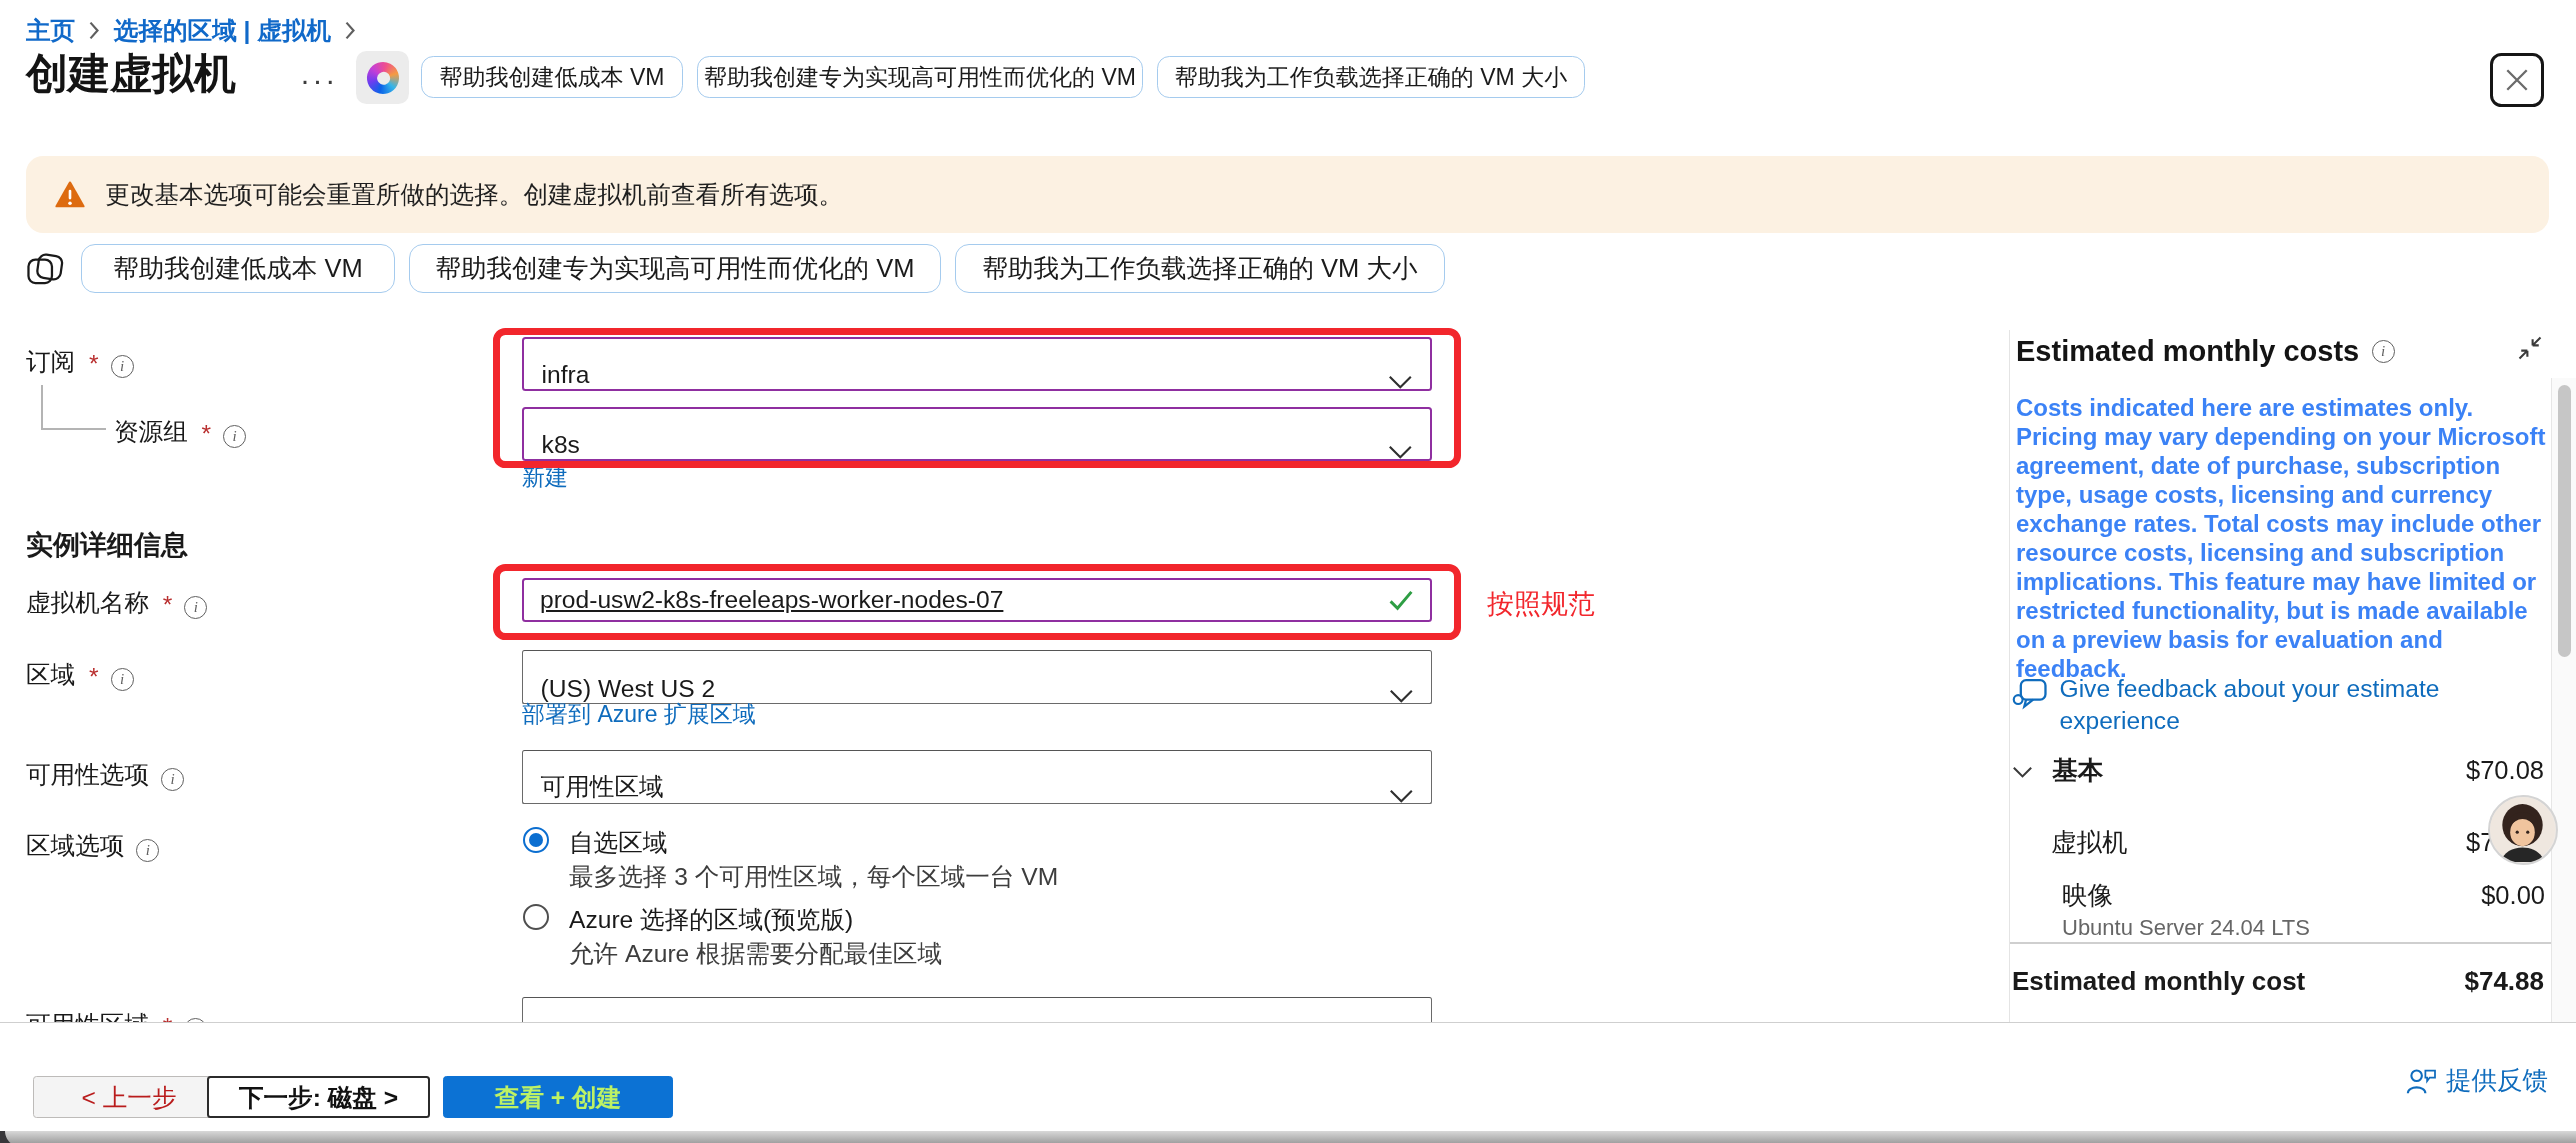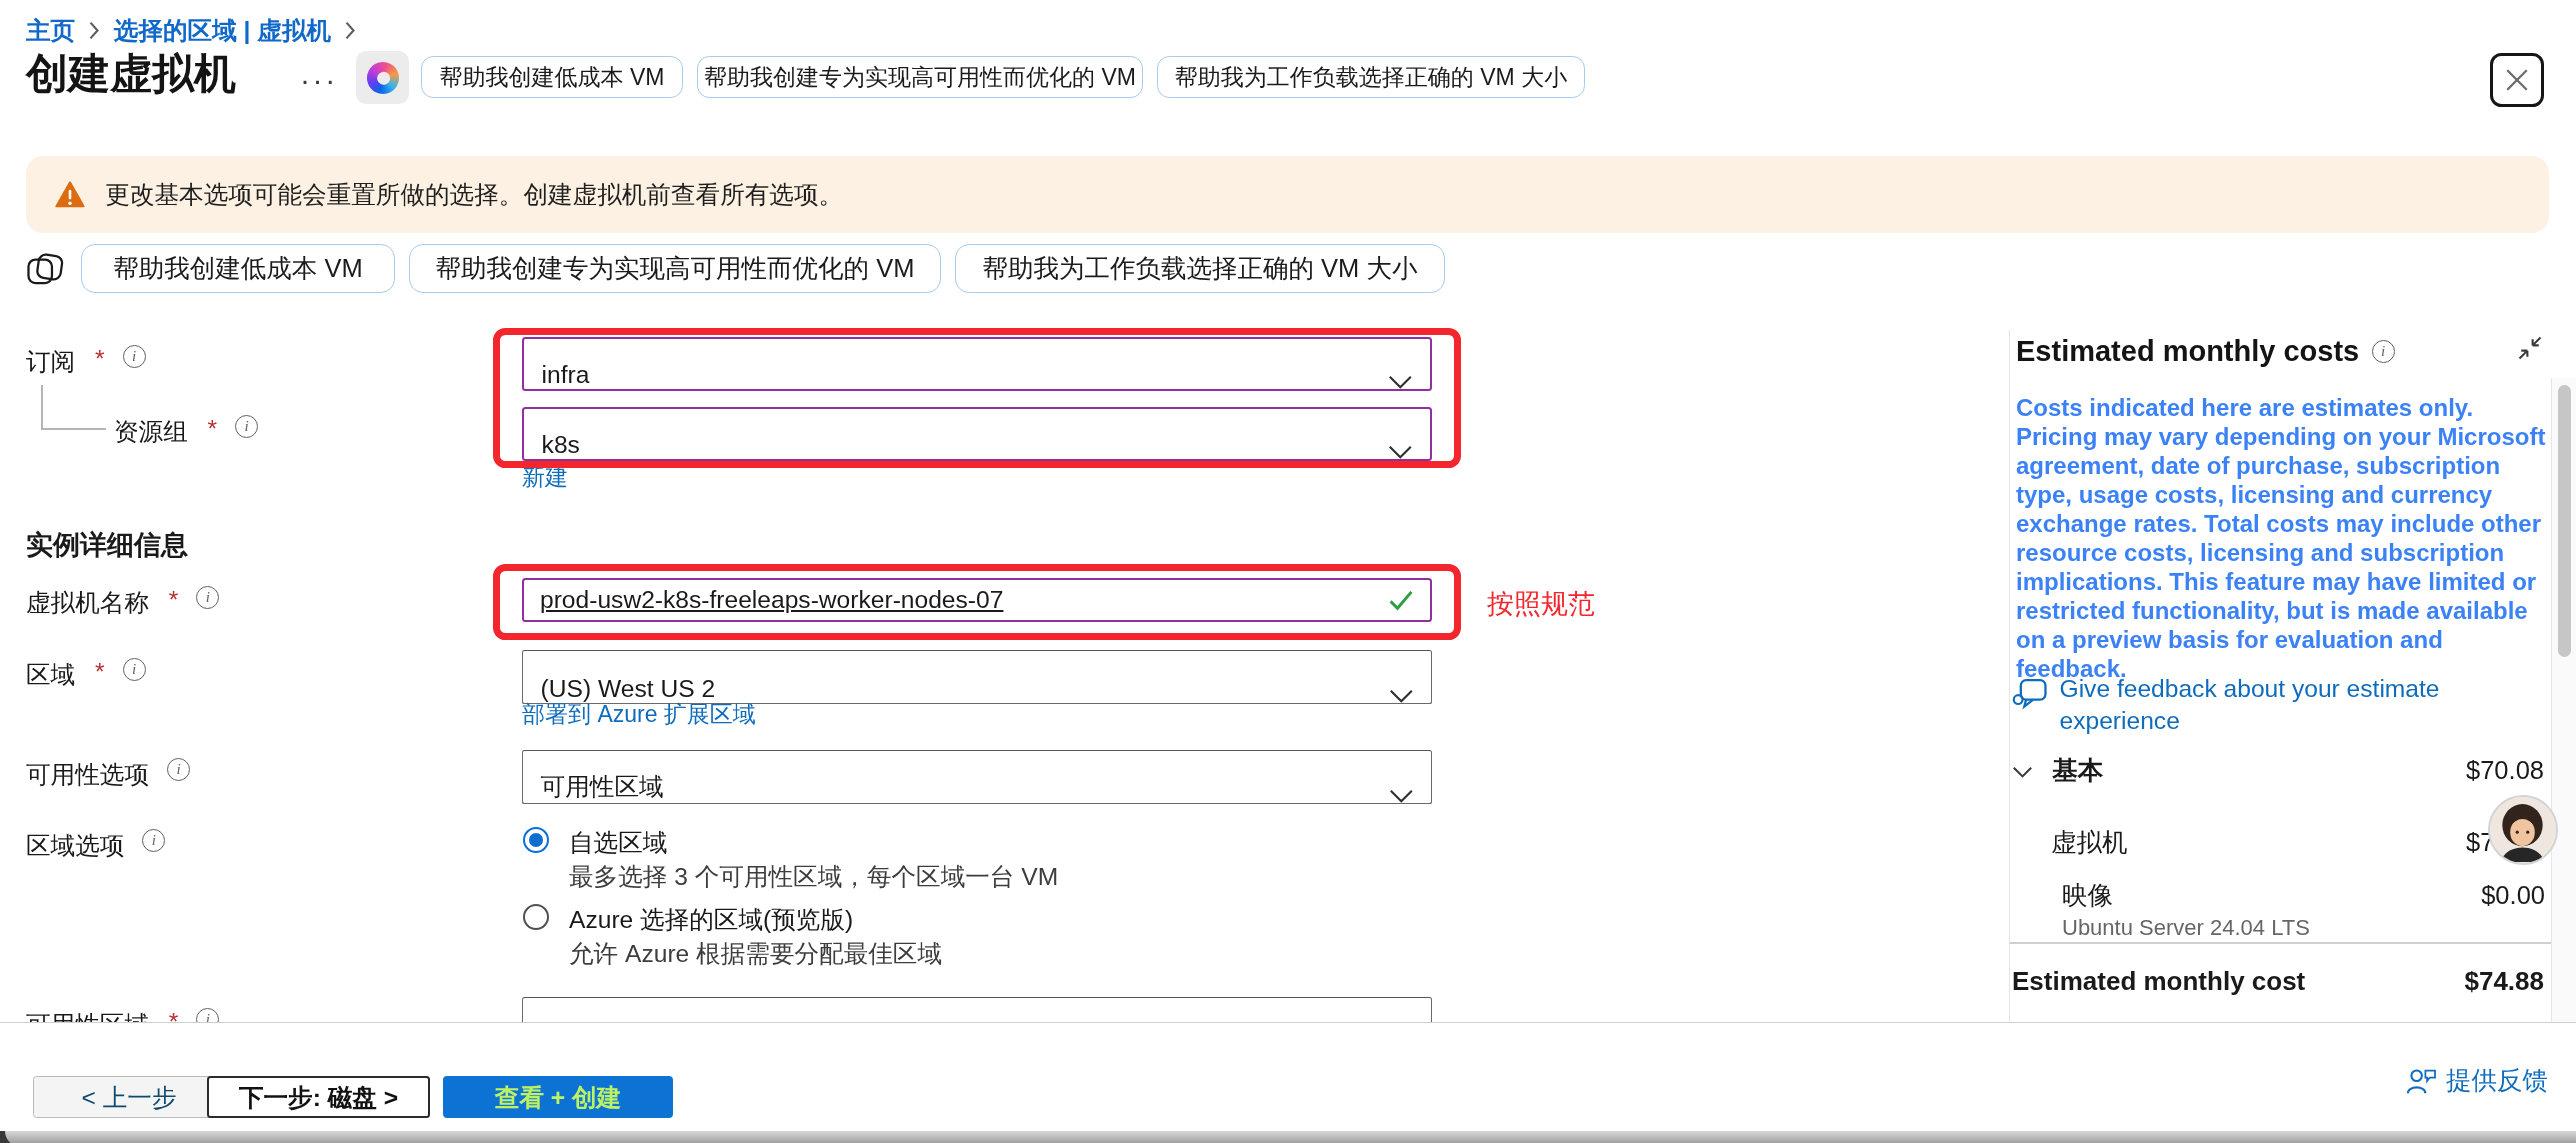--- a/index.html
+++ b/index.html
@@ -24,21 +24,21 @@
   .close-btn { top:53px; left:2490px; width:54px; height:54px; border:3.5px solid #161616; border-radius:11.4px; background:#fff; display:flex; align-items:center; justify-content:center; cursor:pointer; }
 
   
   .banner { top:156px; left:26px; width:2523px; height:77px; background:#fcf1e2; border-radius:17px; display:flex; align-items:center; padding:0 28px; gap:19.3px; }
   .banner-text { font-size:24.6px; color:#1f1f1f; }
 
   
   .assist-icon { top:249px; left:24.6px; }
 
   
-  .row-label { position:absolute; left:26px; display:flex; align-items:flex-start; gap:18px; font-size:24.6px; color:#191919; }
+  .row-label { position:absolute; left:26px; display:flex; align-items:flex-end; gap:12px; font-size:24.6px; color:#191919; }
   .req { color:#b92f2f; font-size:24.6px; margin-left:1.8px; }
   .info { width:23px; height:23px; border-radius:50%; border:1.8px solid #5f5f5f; color:#5f5f5f; font-size:15px; line-height:1; display:flex; align-items:center; justify-content:center; font-family:"Liberation Serif",serif; font-style:italic; flex:0 0 auto; cursor:pointer; }
   .dd { position:absolute; left:522px; width:910px; height:54px; background:#fff; border:1.8px solid #6a6a6a; border-top-color:#555; border-radius:2.6px; display:flex; align-items:flex-end; justify-content:space-between; padding:0 17.6px; font-size:24.6px; cursor:pointer; }
   .dd.purple { border:2.6px solid #8f2fa0; border-radius:3.5px; }
   .chev svg { display:block; }
   .textinput { position:absolute; left:522px; width:910px; height:44px; background:#fff; border:2.6px solid #8f2fa0; border-radius:3.5px; display:flex; align-items:center; justify-content:space-between; padding:0 16px; font-size:24.6px; }
   .link { position:absolute; color:#0f6cbd; font-size:23px; cursor:pointer; white-space:nowrap; }
   .tree-v { left:41px; top:385px; width:1.8px; height:44px; background:#b4b4b4; }
   .tree-h { left:41px; top:428px; width:65px; height:1.8px; background:#b4b4b4; }
   .section-h { left:26px; top:527px; font-size:27px; font-weight:700; }
@@ -68,21 +68,21 @@
 
   
   .sb-track { left:2551px; top:378px; width:24.6px; height:644px; background:#fafafa; border-left:0.9px solid #e6e6e6; }
   .sb-thumb { position:absolute; left:6.1px; top:7px; width:13px; height:272px; border-radius:7px; background:#c6c6c6; cursor:pointer; }
 
   .avatar { left:2488px; top:795px; width:70px; height:70px; border-radius:50%; border:2.6px solid #d4d4d4; overflow:hidden; background:#efe9e4; cursor:pointer; z-index:30; }
 
   
   .footer { left:0; top:1022px; width:2576px; height:121px; background:#fff; border-top:1.8px solid #cfcfcf; }
   .btn { position:absolute; top:53px; height:42px; display:flex; align-items:center; justify-content:center; font-size:24.6px; border-radius:3.5px; cursor:pointer; }
-  .btn-back { left:33px; width:192px; background:#f4f4f4; border:1.8px solid #bdbbb9; color:#0c4a6e; }
+  .btn-back { left:33px; width:192px; background:#f4f4f4; border:1.8px solid #bdbbb9; color:#b91c1c; }
   .btn-next { left:207px; width:223px; background:#fff; border:2.6px solid #2b2b2b; color:#111; font-weight:700; }
   .btn-create { left:443px; width:230px; background:#0c72d4; border:1.8px solid #0c72d4; color:#bef264; font-weight:700; }
   .footer-fb { position:absolute; right:28px; top:40px; display:flex; align-items:center; gap:10.5px; color:#0f6cbd; font-size:25.5px; cursor:pointer; }
   .bottom-strip { position:absolute; left:0; bottom:0; width:100%; height:12.3px; background:linear-gradient(180deg,#d8d8d8,#a0a0a0); }
   .corner { position:absolute; left:0; bottom:0; width:21px; height:12.3px; background:radial-gradient(circle at 100% 0%, transparent 64%, #38373a 68%); }
 </style>
 </head>
 <body>
 
 <div class="page">

